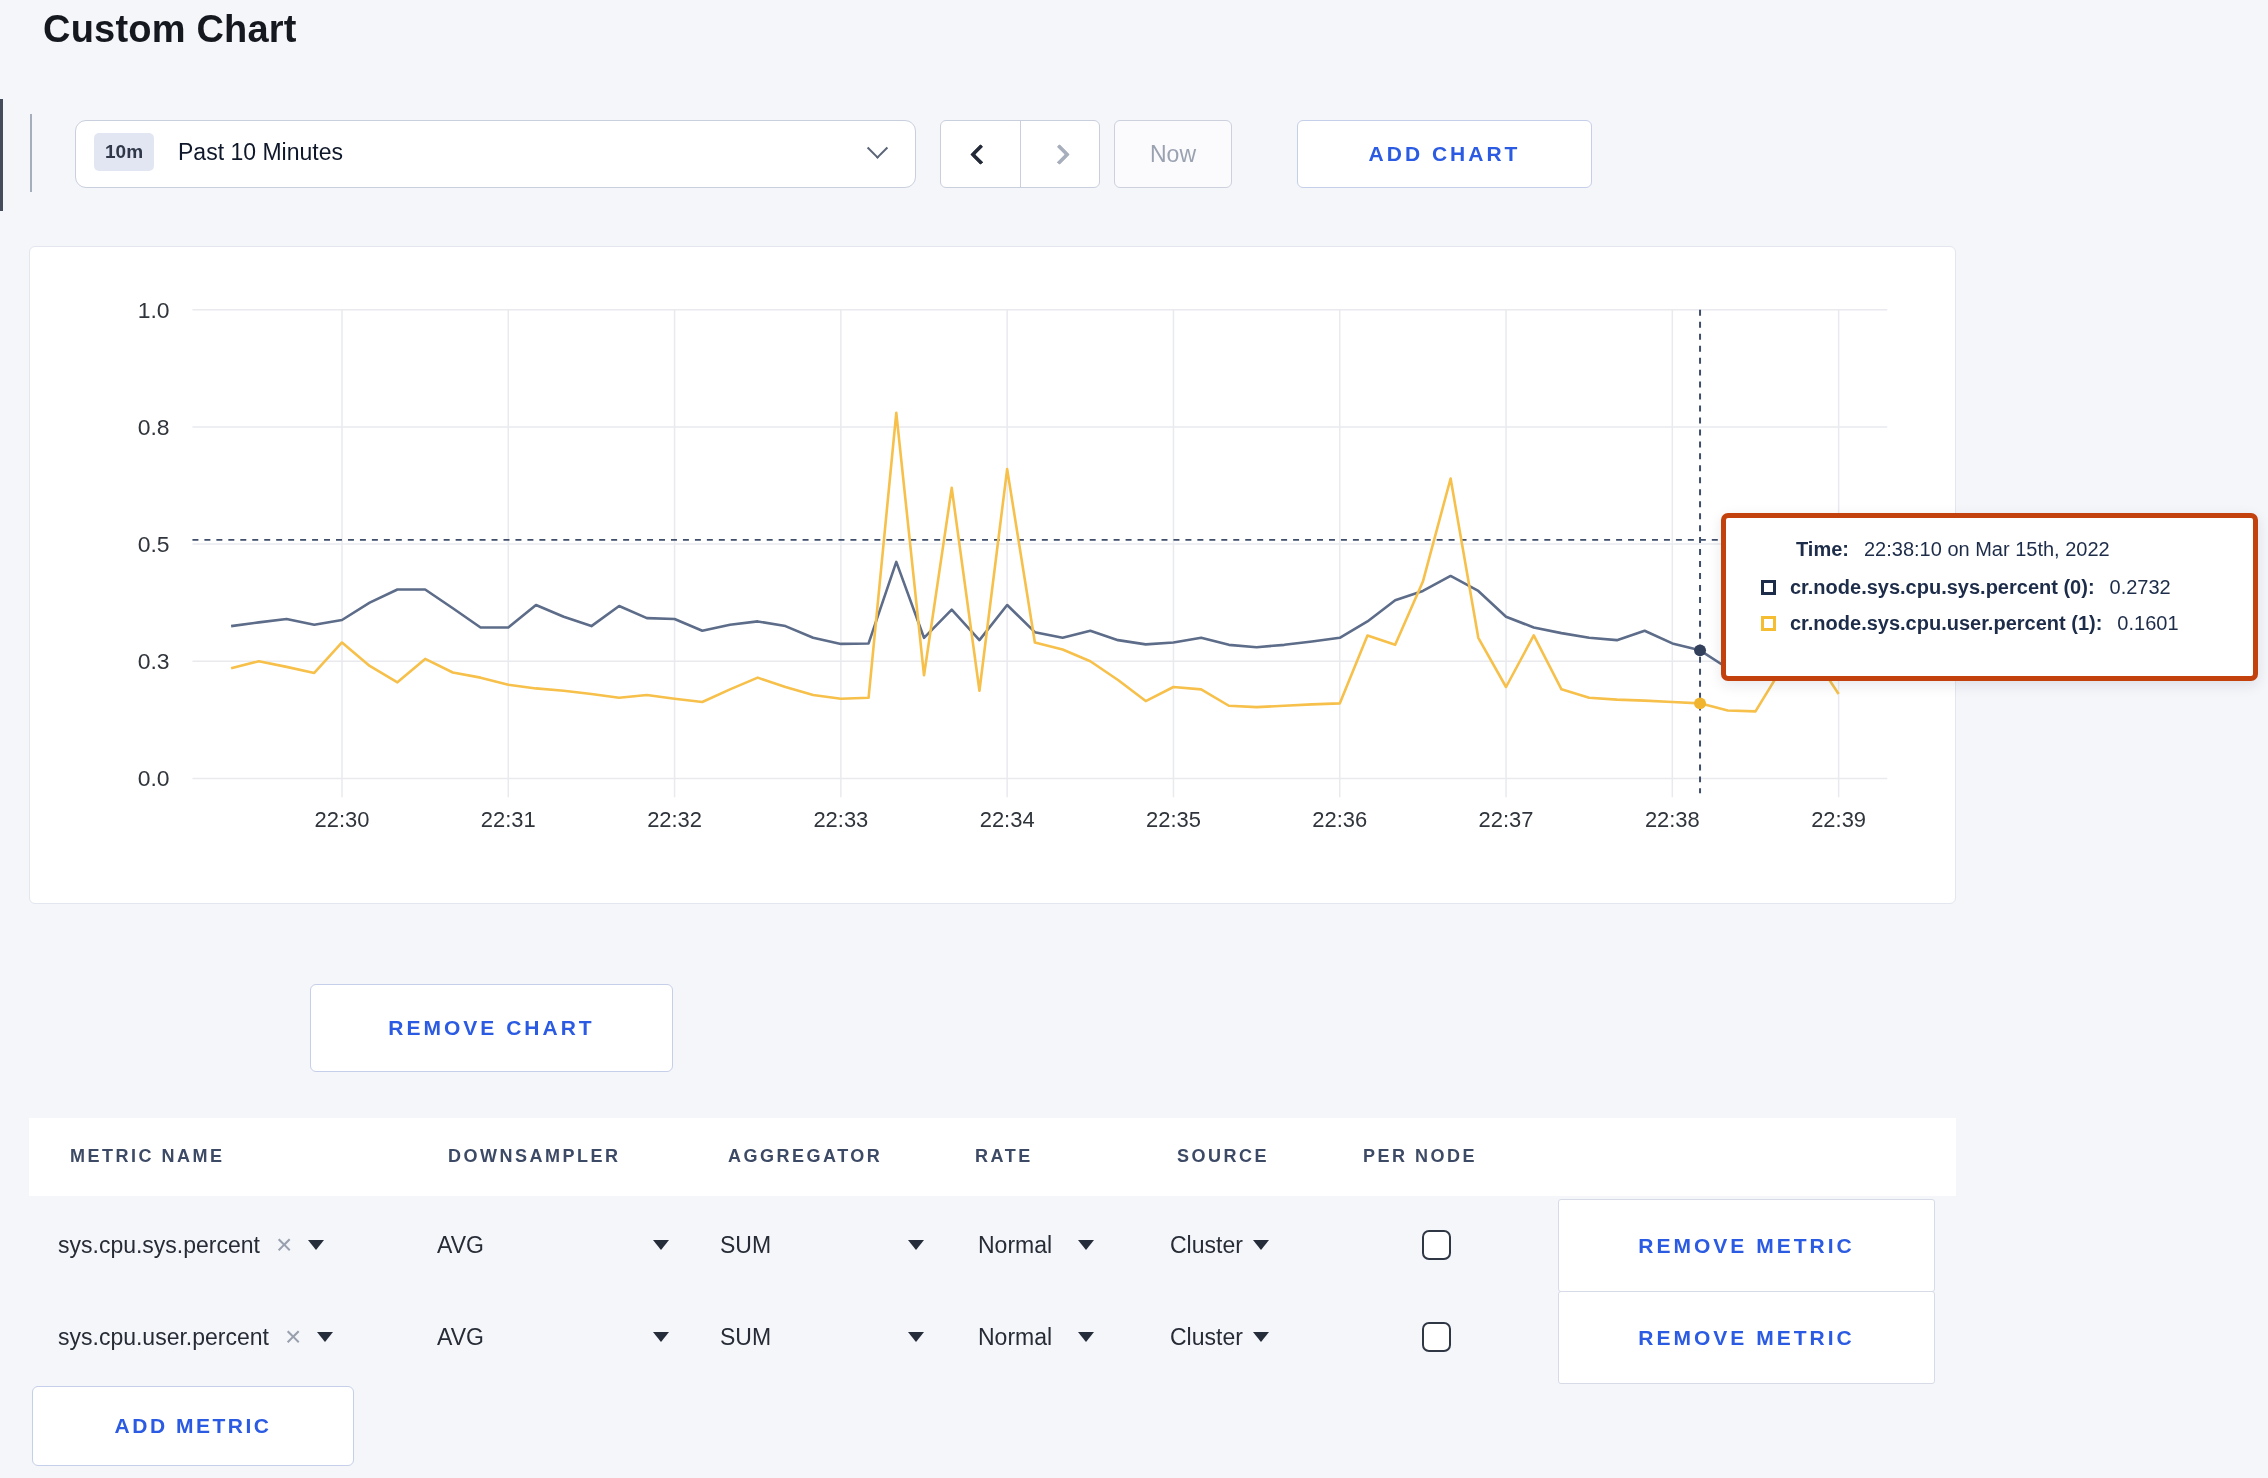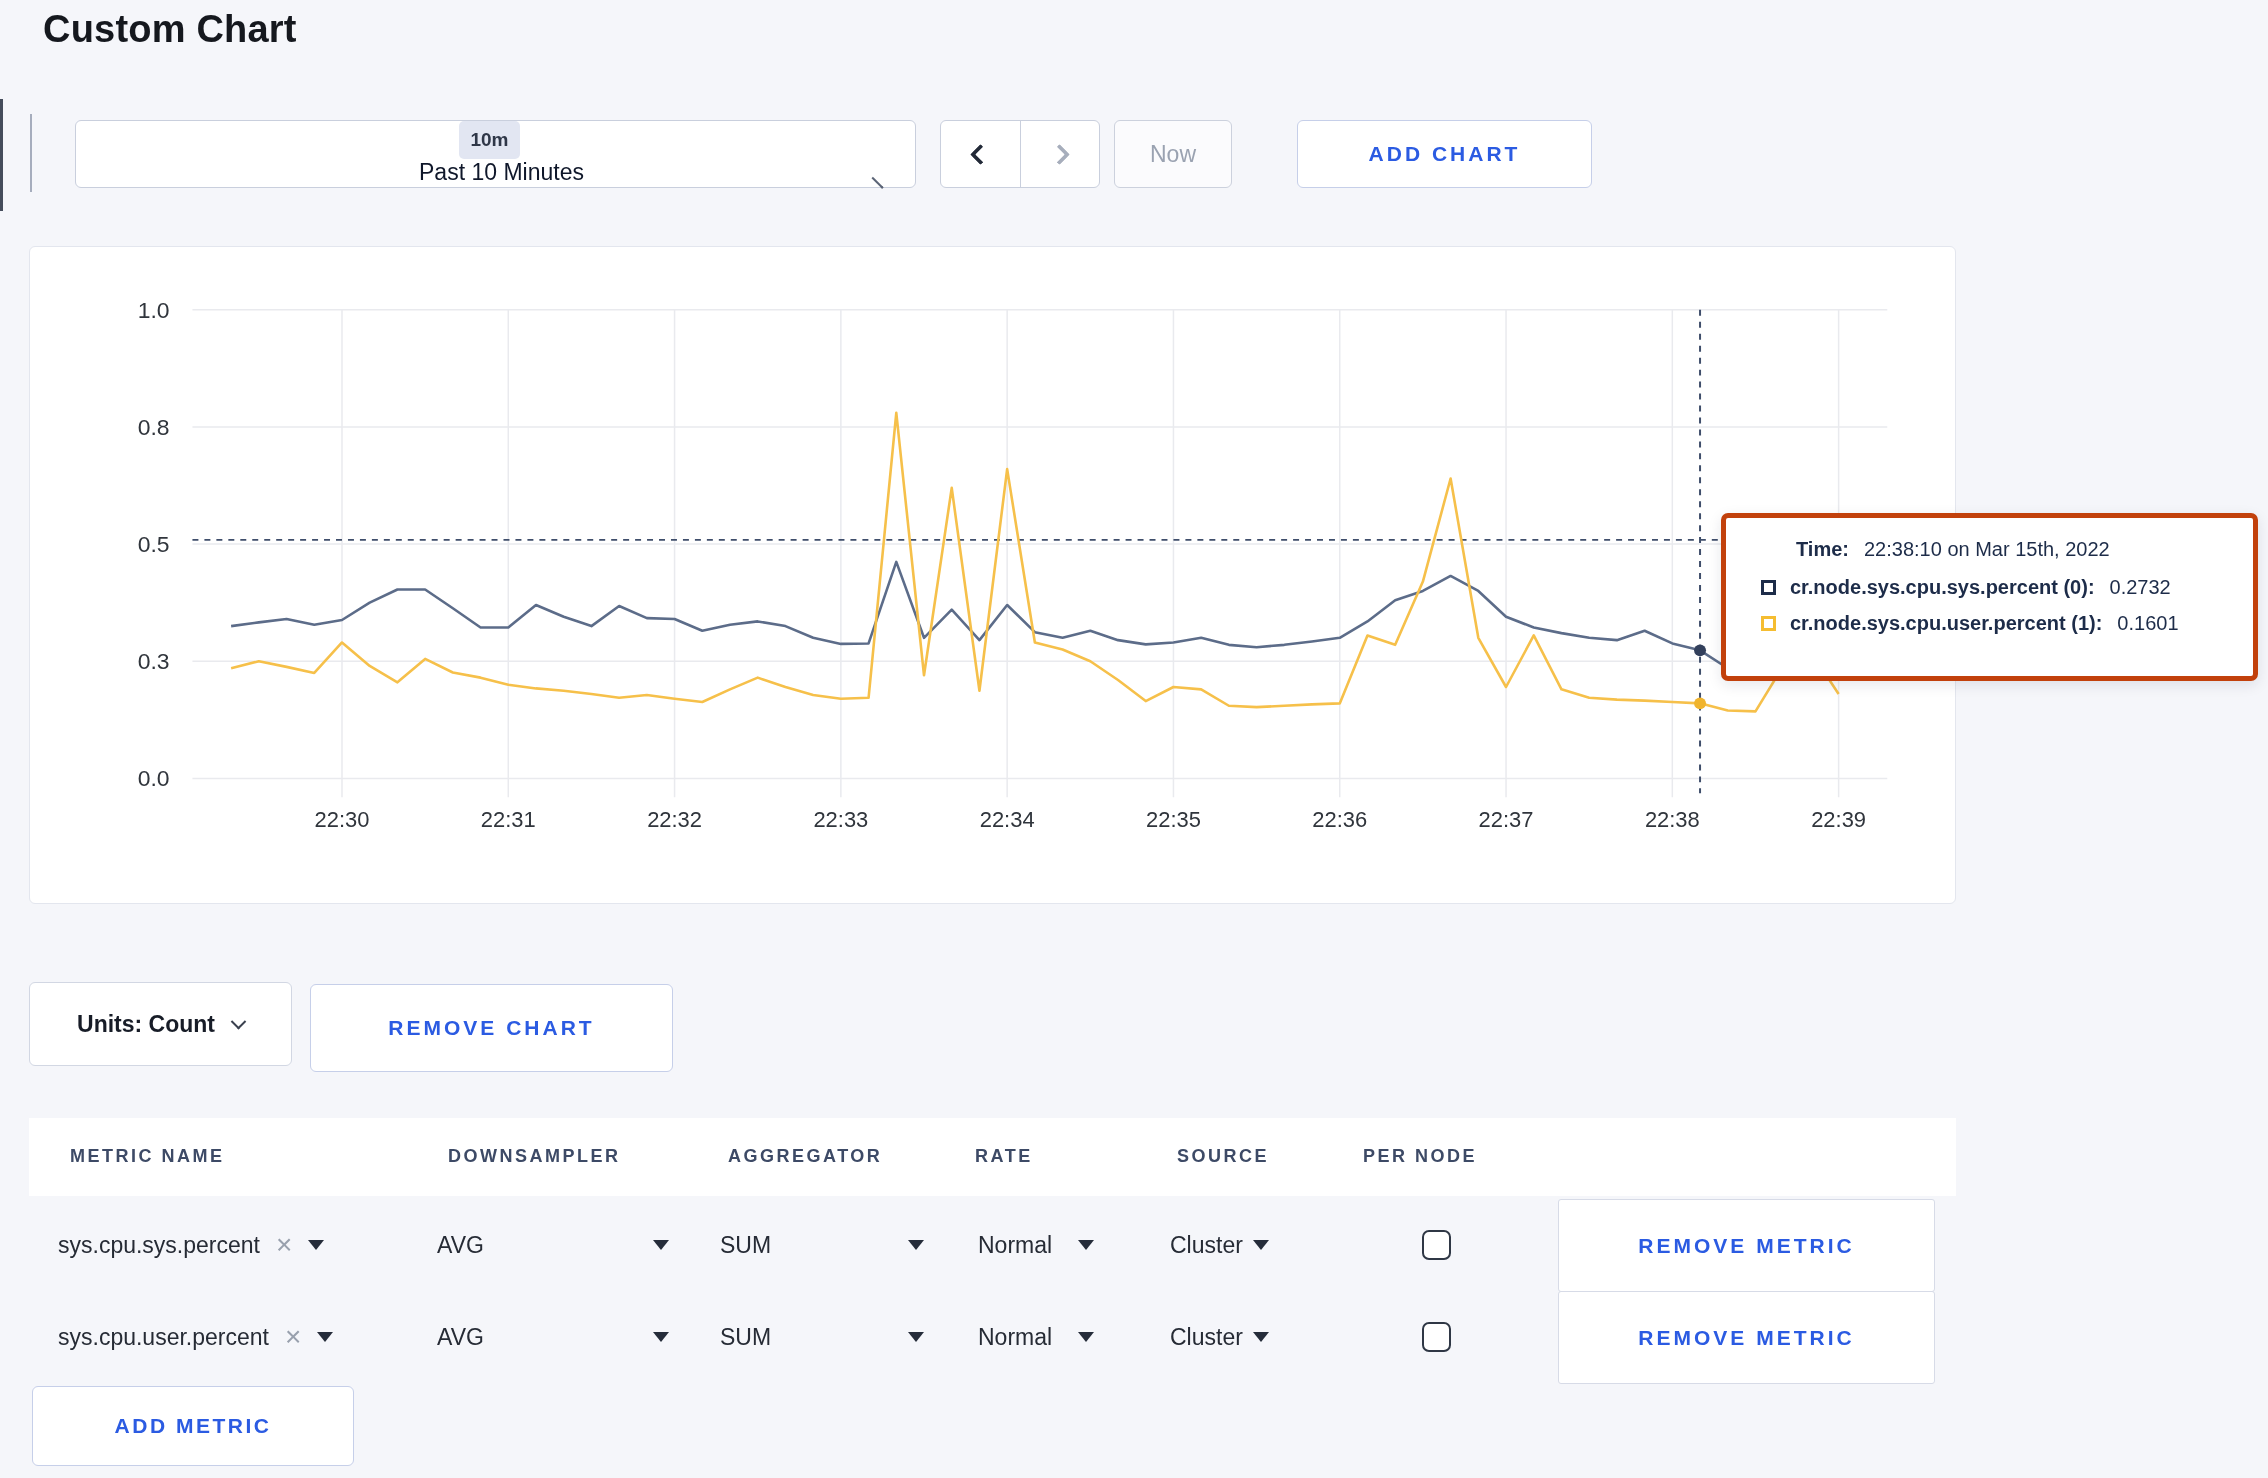--- a/index.html
+++ b/index.html
@@ -9,22 +9,22 @@
     background:#f5f6fa; font-family:"Liberation Sans","DejaVu Sans",sans-serif;
     color:#20252f;
   }
   .page-title { position:absolute; left:43px; top:8px; font-size:38px; font-weight:bold; color:#15181e; letter-spacing:.2px; }
 
   .edge-line { position:absolute; left:0; top:99px; width:3px; height:112px; background:#454c5b; }
   .toolbar-rule { position:absolute; left:30px; top:114px; width:2px; height:78px; background:#a6adbd; }
 
   .range-select {
     position:absolute; left:75px; top:120px; width:841px; height:68px;
-    background:#fff; border:1px solid #c9cfdd; border-radius:6px;
-    display:flex; align-items:center; padding:0 30px 4px 18px; cursor:pointer;flex-direction:column;
+    background:#fff; border:1px solid #c9cfdd; border-radius:11px;
+    display:flex; align-items:center; padding:0 30px 4px 18px; cursor:pointer;
   }
   .badge { background:#e2e6f2; border-radius:5px; font-size:19px; font-weight:bold; color:#2f3748; padding:8px 11px; }
   .range-label { font-size:23px; color:#0f172a; margin-left:24px; }
   .chev-down { margin-left:auto; width:15px; height:15px; border-right:2px solid #5b6476; border-bottom:2px solid #5b6476; transform:rotate(45deg) translate(-3px,-3px); }
 
   .nav-group { position:absolute; left:940px; top:120px; width:160px; height:68px; background:#fff; border:1px solid #c9cfdd; border-radius:6px; display:flex; }
   .nav-btn { flex:1; display:flex; align-items:center; justify-content:center; background:none; border:none; cursor:pointer; }
   .nav-btn.prev { border-right:1px solid #c9cfdd; }
   .chev-left  { width:15px; height:15px; border-left:4px solid #232a38; border-bottom:4px solid #232a38; transform:rotate(45deg); border-radius:2px; }
   .chev-right { width:15px; height:15px; border-right:4px solid #a7aebc; border-top:4px solid #a7aebc; transform:rotate(45deg); border-radius:2px; }
@@ -159,24 +159,20 @@
       <span class="tt-name">cr.node.sys.cpu.sys.percent (0):</span>
       <span class="tt-value">0.2732</span>
     </div>
     <div class="tt-row">
       <span class="swatch" style="border-color: rgb(245, 189, 49);"></span>
       <span class="tt-name">cr.node.sys.cpu.user.percent (1):</span>
       <span class="tt-value">0.1601</span>
     </div>
   </div>
 
-  <div class="units-btn">
-    <span class="units-label">Units: Count</span>
-    <span class="chev-small"></span>
-  </div>
   <button class="blue-btn remove-chart-btn">REMOVE CHART</button>
 
   <div class="table-header-band">
     <span class="th" style="left:41px">METRIC NAME</span>
     <span class="th" style="left:419px">DOWNSAMPLER</span>
     <span class="th" style="left:699px">AGGREGATOR</span>
     <span class="th" style="left:946px">RATE</span>
     <span class="th" style="left:1148px">SOURCE</span>
     <span class="th" style="left:1334px">PER NODE</span>
   </div>

